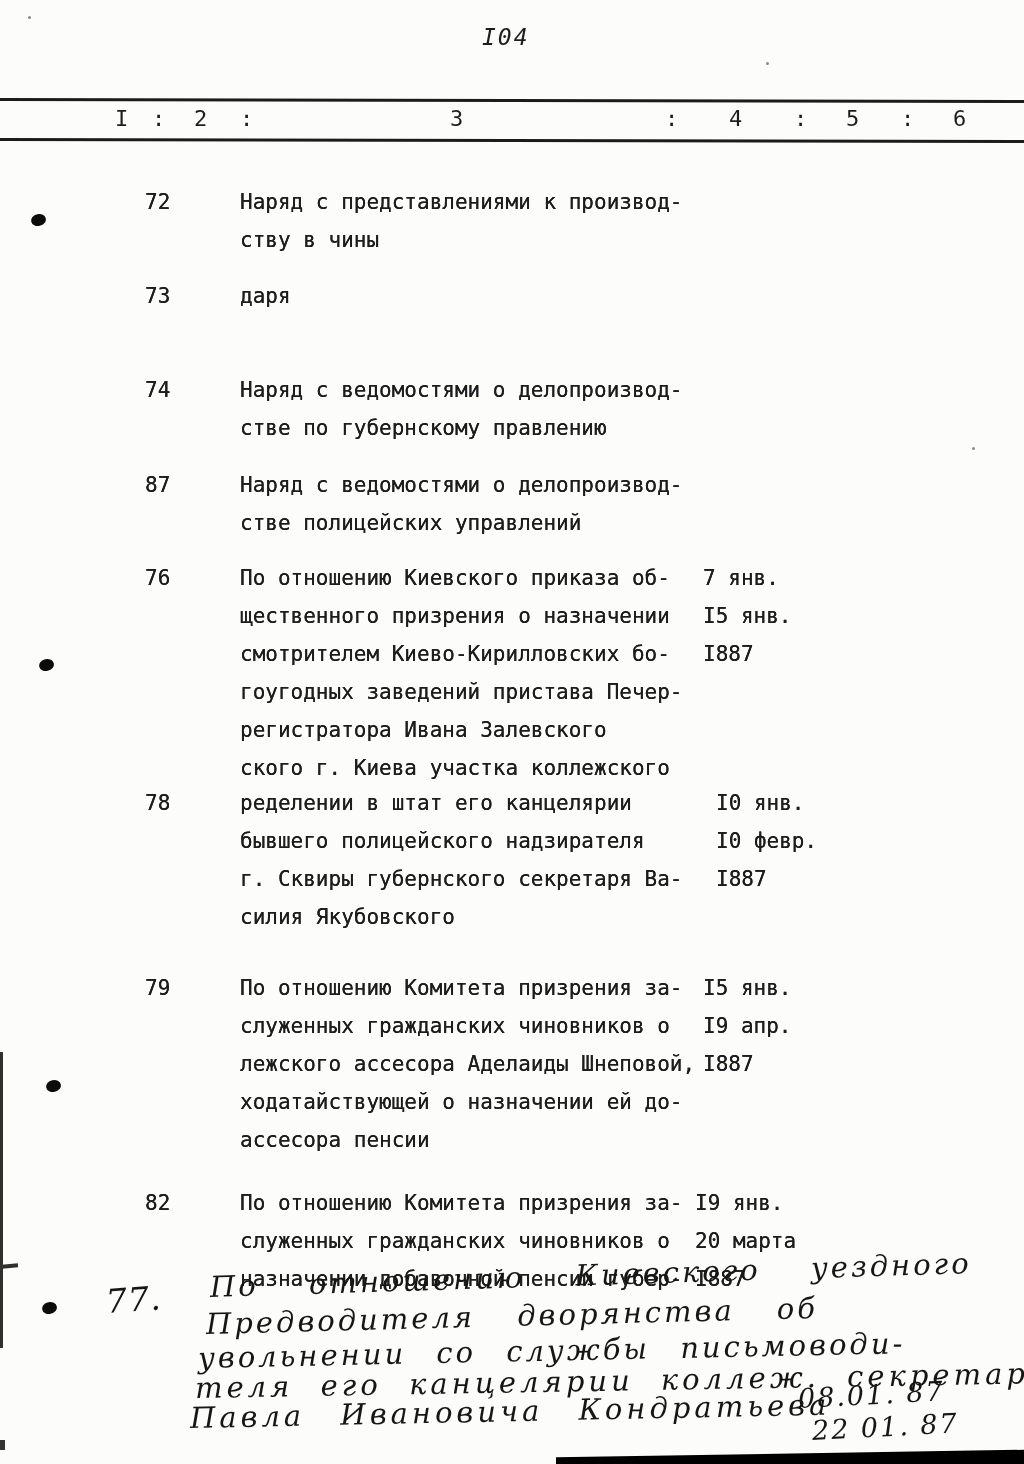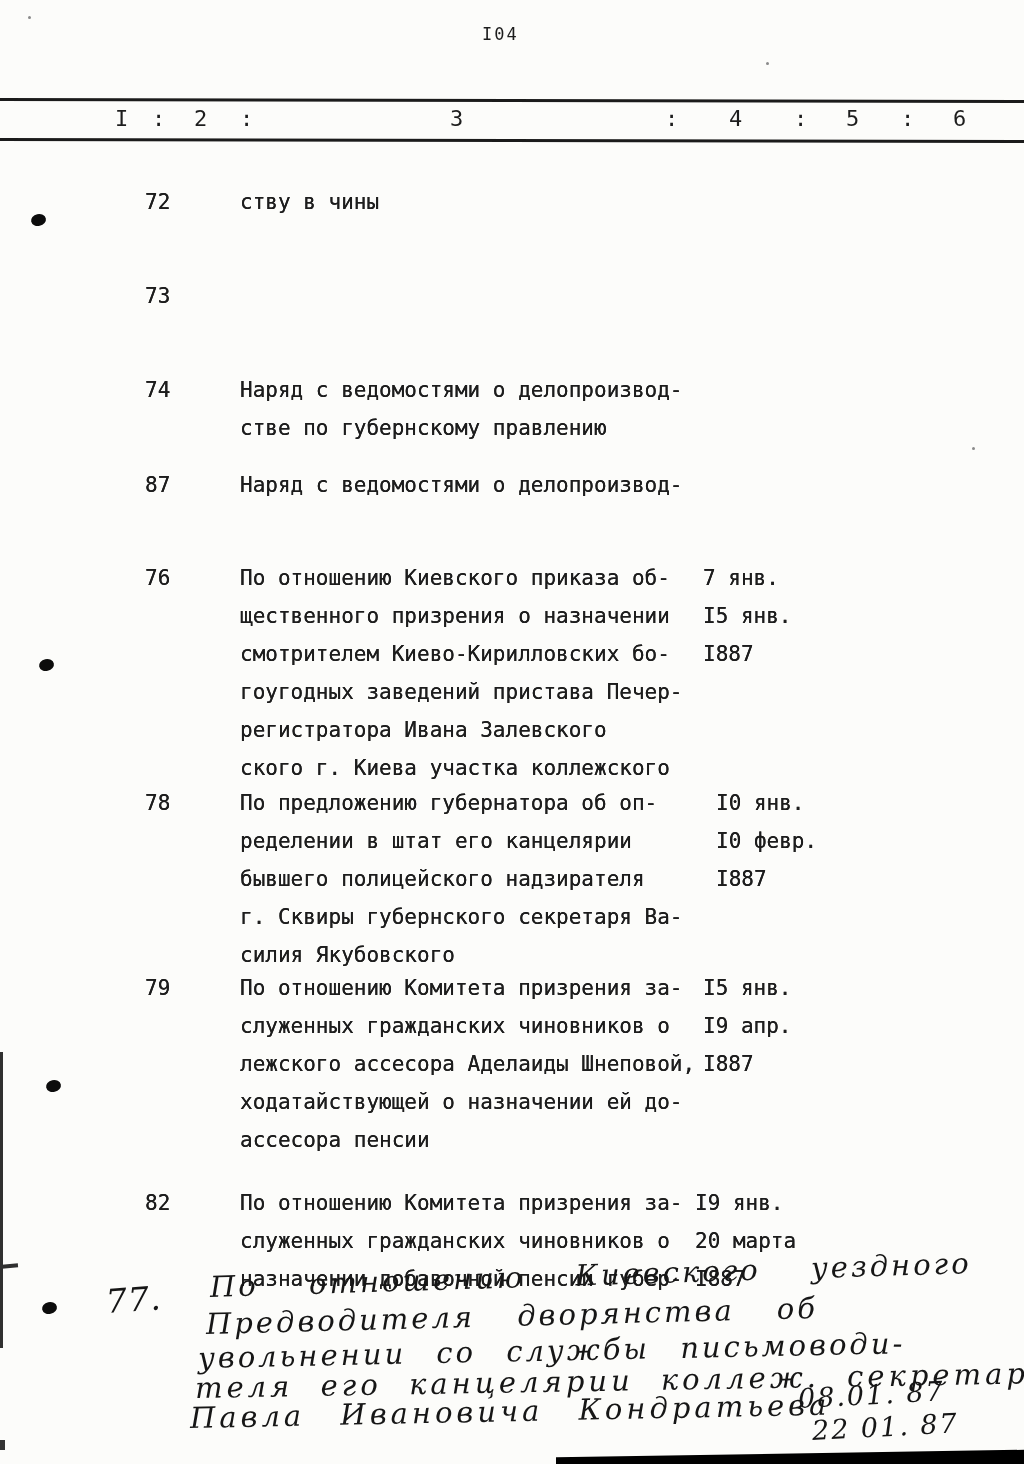--- a/index.html
+++ b/index.html
@@ -3,21 +3,21 @@
 <meta charset="utf-8">
 <style>
   html,body { margin:0; padding:0; background:#e8e8e6; }
   .page {
     position:relative; width:1024px; height:1464px; margin:0 auto;
     background:#fcfcfa; overflow:hidden;
     font-family:"DejaVu Sans Mono", monospace; color:#1d1d1d;
   }
   .page-num {
     position:absolute; left:482px; top:24px;
-    font-size:17px; letter-spacing:2px;
+    font-size:23px; letter-spacing:2px;font-style:italic;
   }
   .rule { position:absolute; left:0; width:1024px; height:3px; background:#1b1b1b; }
   .rule-top { top:99px; transform:rotate(0.12deg); }
   .rule-bottom { top:139px; transform:rotate(0.1deg); }
   .header-row { position:absolute; left:0; top:106px; width:1024px; height:32px; }
   .header-row span { position:absolute; top:0; font-size:22px; }
 
   .entry { position:absolute; left:0; width:1024px; }
   .num  { position:absolute; left:105px; top:0; font-size:21px;margin-left:40px; }
   .desc { position:absolute; left:240px; top:0; }
@@ -61,42 +61,45 @@
     <span style="left:794px">:</span>
     <span style="left:846px">5</span>
     <span style="left:901px">:</span>
     <span style="left:953px">6</span>
   </div>
   <div class="rule rule-bottom"></div>
 
   <section class="entry" style="top:183px">
     <div class="num tline">72</div>
     <div class="desc">
+      <div class="tline">Наряд с представлениями к производ-</div>
       <div class="tline">ству в чины</div>
     </div>
   </section>
 
   <section class="entry" style="top:277px">
     <div class="num tline">73</div>
     <div class="desc">
+      <div class="tline">даря</div>
     </div>
   </section>
 
   <section class="entry" style="top:371px">
     <div class="num tline">74</div>
     <div class="desc">
       <div class="tline">Наряд с ведомостями о делопроизвод-</div>
       <div class="tline">стве по губернскому правлению</div>
     </div>
   </section>
 
   <section class="entry" style="top:466px">
     <div class="num tline">87</div>
     <div class="desc">
       <div class="tline">Наряд с ведомостями о делопроизвод-</div>
+      <div class="tline">стве полицейских управлений</div>
     </div>
   </section>
 
   <section class="entry" style="top:559px">
     <div class="num tline">76</div>
     <div class="desc">
       <div class="tline">По отношению Киевского приказа об-</div>
       <div class="tline">щественного призрения о назначении</div>
       <div class="tline">смотрителем Киево-Кирилловских бо-</div>
       <div class="tline">гоугодных заведений пристава Печер-</div>
@@ -106,21 +109,20 @@
     <div class="dates">
       <div class="tline">7 янв.</div>
       <div class="tline">I5 янв.</div>
       <div class="tline">I887</div>
     </div>
   </section>
 
   <section class="entry" style="top:784px">
     <div class="num tline">78</div>
     <div class="desc">
-      <div class="tline">По предложению губернатора об оп-</div>
       <div class="tline">ределении в штат его канцелярии</div>
       <div class="tline">бывшего полицейского надзирателя</div>
       <div class="tline">г. Сквиры губернского секретаря Ва-</div>
       <div class="tline">силия Якубовского</div>
     </div>
     <div class="dates" style="left:716px">
       <div class="tline">I0 янв.</div>
       <div class="tline">I0 февр.</div>
       <div class="tline">I887</div>
     </div>

